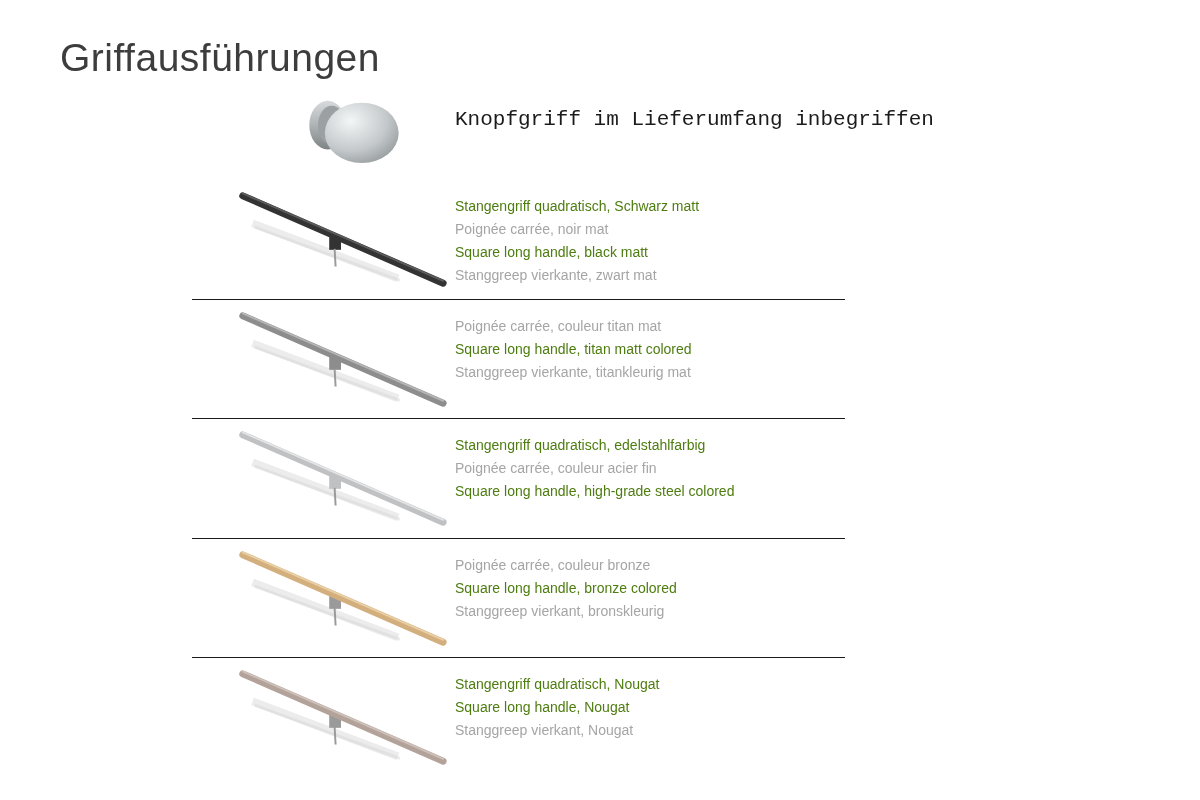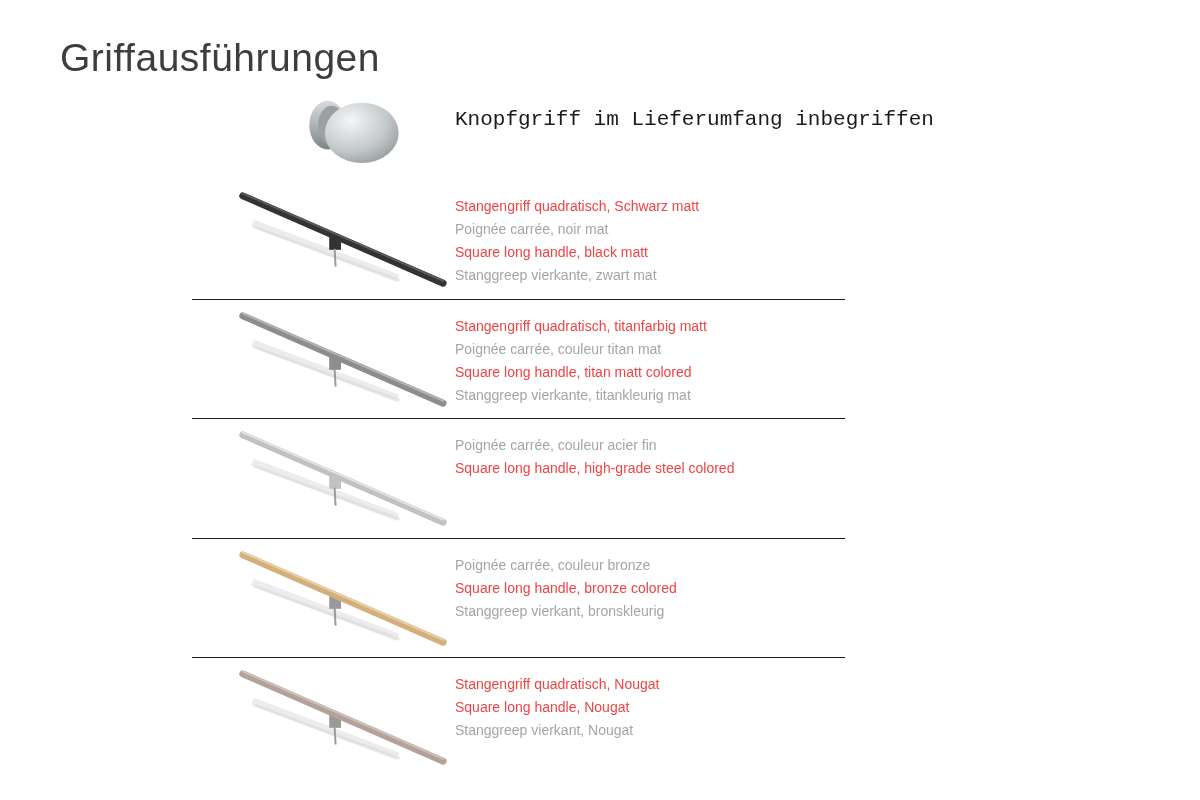--- a/index.html
+++ b/index.html
@@ -36,21 +36,21 @@
   .item-row {
     display: flex;
     height: 118.5px;
     border-bottom: 1.5px solid #1a1a1a;
   }
   .item-row:last-child { border-bottom: none; }
   .item-img { width: 263px; flex: 0 0 263px; position: relative; }
   .bar-svg { position: absolute; left: 38px; top: 4px; width: 222px; height: 112px; }
   .item-text { flex: 1; padding-top: 15px; }
   .line { font-size: 14px; line-height: 23px; white-space: nowrap; }
-  .line.dark { color: #ef4444; }
+  .line.dark { color: #4d7c0f; }
   .line.gray { color: #a5a5a5; }
 </style>
 </head>
 <body>
 
 <h1 class="page-title">Griffausführungen</h1>
 
 <div class="content">
 
   <div class="header-row">
@@ -100,39 +100,39 @@
       <svg class="bar-svg" viewBox="0 0 220 114">
         <line x1="20" y1="40" x2="168" y2="96" stroke="#e2e2e2" stroke-width="8" opacity="0.65"></line>
         <line x1="22" y1="44" x2="170" y2="98" stroke="#d8d8d8" stroke-width="3" opacity="0.5"></line>
         <rect x="98" y="54" width="12" height="13" fill="#8d8d8d"></rect>
         <line x1="103.5" y1="66" x2="104.5" y2="84" stroke="#9a9a9a" stroke-width="2"></line>
         <line x1="10" y1="12" x2="214" y2="101" stroke-width="7" stroke-linecap="round" stroke="#8d8d8d"></line>
         <line x1="10" y1="9.6" x2="214" y2="98.6" stroke-width="1.8" stroke-linecap="round" stroke="#b5b5b5"></line>
       </svg>
     </div>
     <div class="item-text">
-      <div class="line dark">Stangengriff quadratisch, titanfarbig matt</div>
       <div class="line gray">Poignée carrée, couleur titan mat</div>
       <div class="line dark">Square long handle, titan matt colored</div>
       <div class="line gray">Stanggreep vierkante, titankleurig mat</div>
     </div>
   </div>
 
   <div class="item-row">
     <div class="item-img">
       <svg class="bar-svg" viewBox="0 0 220 114">
         <line x1="20" y1="40" x2="168" y2="96" stroke="#e2e2e2" stroke-width="8" opacity="0.65"></line>
         <line x1="22" y1="44" x2="170" y2="98" stroke="#d8d8d8" stroke-width="3" opacity="0.5"></line>
         <rect x="98" y="54" width="12" height="13" fill="#bfc1c2"></rect>
         <line x1="103.5" y1="66" x2="104.5" y2="84" stroke="#9a9a9a" stroke-width="2"></line>
         <line x1="10" y1="12" x2="214" y2="101" stroke-width="7" stroke-linecap="round" stroke="#bfc1c2"></line>
         <line x1="10" y1="9.6" x2="214" y2="98.6" stroke-width="1.8" stroke-linecap="round" stroke="#e2e4e5"></line>
       </svg>
     </div>
     <div class="item-text">
+      <div class="line dark">Stangengriff quadratisch, edelstahlfarbig</div>
       <div class="line gray">Poignée carrée, couleur acier fin</div>
       <div class="line dark">Square long handle, high-grade steel colored</div>
     </div>
   </div>
 
   <div class="item-row">
     <div class="item-img">
       <svg class="bar-svg" viewBox="0 0 220 114">
         <line x1="20" y1="40" x2="168" y2="96" stroke="#e2e2e2" stroke-width="8" opacity="0.65"></line>
         <line x1="22" y1="44" x2="170" y2="98" stroke="#d8d8d8" stroke-width="3" opacity="0.5"></line>

